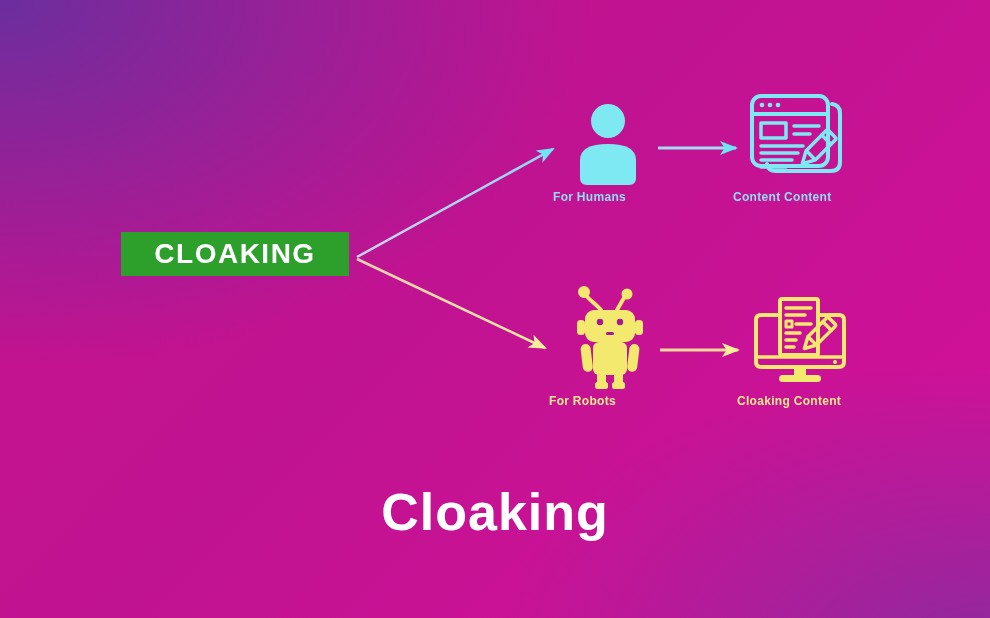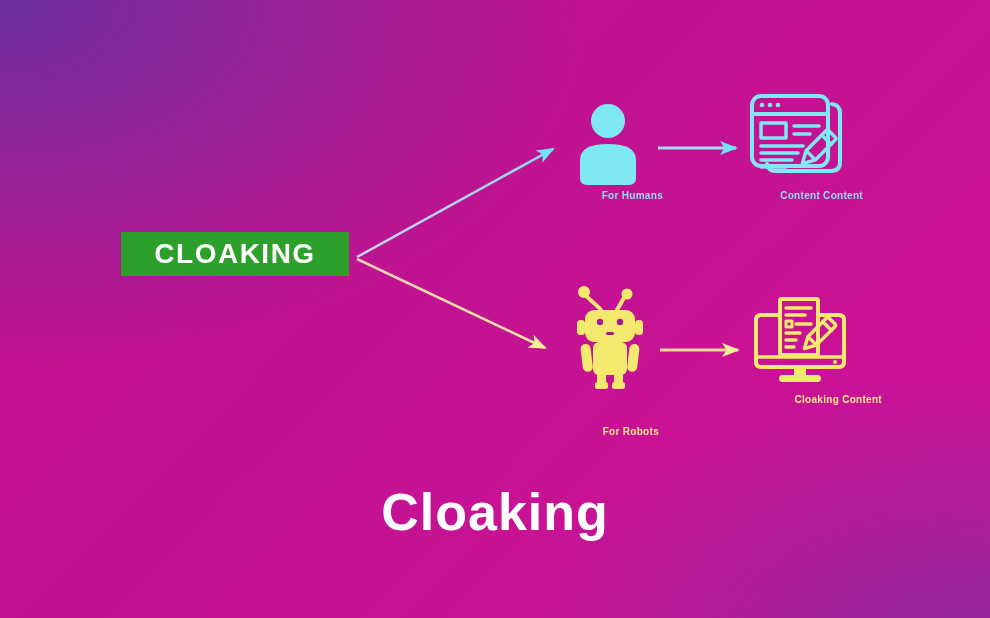--- a/index.html
+++ b/index.html
@@ -18,22 +18,22 @@
     position:absolute;left:121px;top:232px;width:228px;height:44px;
     background:#2da02b;
     display:flex;align-items:center;justify-content:center;
   }
   .root-box span{
     color:#ffffff;font-size:28px;font-weight:700;letter-spacing:1.5px;
   }
   .icon-wrap{position:absolute;}
   .node-label{
     position:absolute;
-    font-size:10px;font-weight:700;letter-spacing:.3px;
-    text-align:right;
+    font-size:12px;font-weight:700;letter-spacing:.3px;
+    text-align:left;
   }
   .cyan-text{color:#8fdef2;}
   .yellow-text{color:#f3e98a;}
   .caption{
     position:absolute;left:0;top:482px;width:990px;
     text-align:center;
     color:#ffffff;font-size:52px;font-weight:700;letter-spacing:1px;
   }
 </style>
 </head>
@@ -130,21 +130,21 @@
         <rect x="23" y="59" width="34" height="33" rx="6"></rect>
         <rect x="10" y="61" width="10" height="28" rx="5" transform="rotate(-7 15 61)"></rect>
         <rect x="60" y="61" width="10" height="28" rx="5" transform="rotate(7 65 61)"></rect>
         <rect x="27" y="90" width="9" height="11"></rect>
         <rect x="44" y="90" width="9" height="11"></rect>
         <rect x="25" y="99" width="13" height="7" rx="2.5"></rect>
         <rect x="42" y="99" width="13" height="7" rx="2.5"></rect>
       </g>
     </svg>
   </div>
-  <div class="node-label yellow-text" style="left:549px;top:394px;width:110px;margin-top:32px;">For Robots</div>
+  <div class="node-label yellow-text" style="left:549px;top:394px;width:110px;">For Robots</div>
 
   <div class="icon-wrap" style="left:752px;top:297px;">
     <svg width="96" height="94" viewBox="0 0 96 94">
       <g stroke="#f2e96e" fill="none" stroke-width="4" stroke-linecap="round" stroke-linejoin="round">
         <path d="M28 18 L9 18 Q4 18 4 23 L4 65 Q4 70 9 70 L87 70 Q92 70 92 65 L92 23 Q92 18 87 18 L66 18"></path>
         <path d="M5 60 H91" stroke-width="3.5"></path>
         <circle cx="83" cy="65" r="2" fill="#f2e96e" stroke="none"></circle>
         <rect x="42" y="70" width="12" height="8" fill="#f2e96e" stroke="none"></rect>
         <rect x="27" y="78" width="42" height="7" rx="3.5" fill="#f2e96e" stroke="none"></rect>
         <rect x="28" y="2" width="38" height="56" rx="2"></rect>

